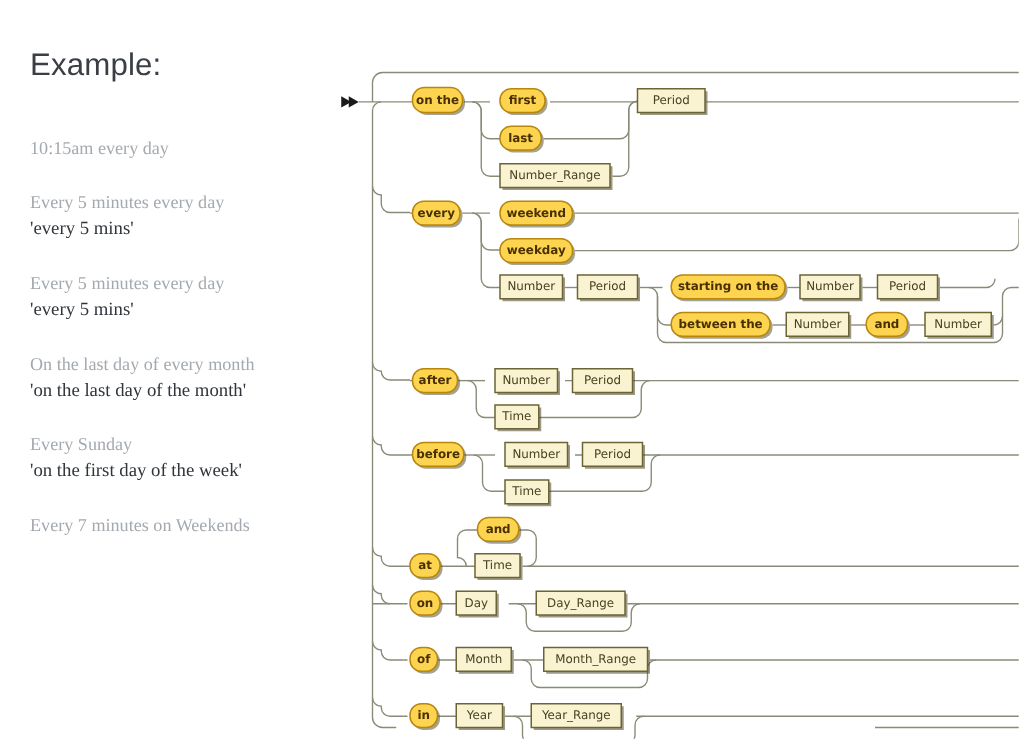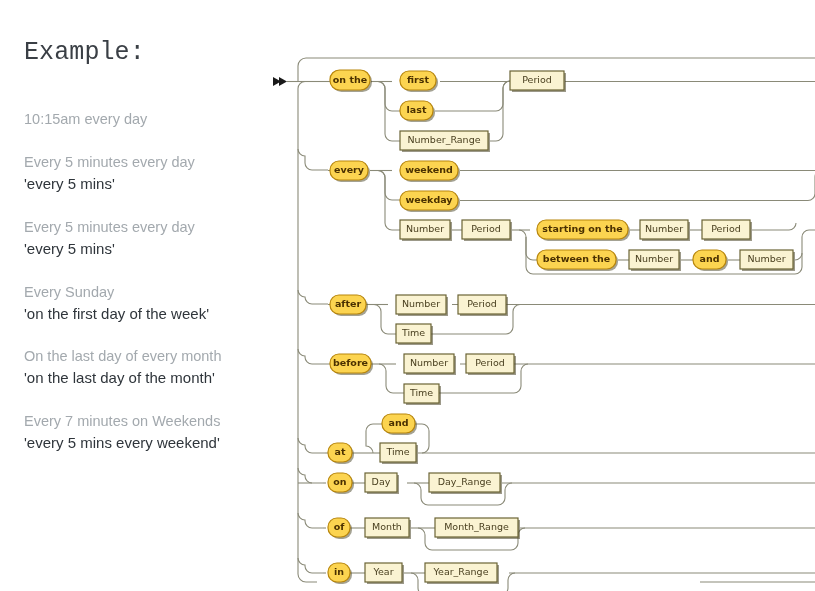--- a/index.html
+++ b/index.html
@@ -11,23 +11,23 @@
     position:relative;
   }
   #root{position:absolute;inset:0;}
 
   
   .examples{
     position:absolute;left:24px;top:40px;width:230px;
   }
   .ex-title{
     font-size:25px;color:#3a3f45;font-weight:400;
-    letter-spacing:.1px;line-height:1;margin:0 0 44px 0;font-family:Liberation Mono, monospace;
-  }
-  .ex-item{margin-bottom:22px;}
+    letter-spacing:.1px;line-height:1;margin:0 0 44px 0;
+  }
+  .ex-item{margin-bottom:22px;font-family:Liberation Serif, serif;}
   .ex-desc{
     font-size:14.5px;color:#a3a9ae;line-height:1.45;
     white-space:nowrap;
   }
   .ex-expr{
     font-size:15px;color:#2f353b;line-height:1.45;
     white-space:nowrap;
   }
 
   
@@ -63,30 +63,29 @@
     </div>
     <div class="ex-item">
       <div class="ex-desc">Every 5 minutes every day</div>
       <div class="ex-expr">'every 5 mins'</div>
     </div>
     <div class="ex-item">
       <div class="ex-desc">Every 5 minutes every day</div>
       <div class="ex-expr">'every 5 mins'</div>
     </div>
     <div class="ex-item">
+      <div class="ex-desc">On the last day of every month</div>
+      <div class="ex-expr">'on the last day of the month'</div>
+    </div>
+    <div class="ex-item">
       <div class="ex-desc">Every Sunday</div>
       <div class="ex-expr">'on the first day of the week'</div>
     </div>
     <div class="ex-item">
-      <div class="ex-desc">On the last day of every month</div>
-      <div class="ex-expr">'on the last day of the month'</div>
-    </div>
-    <div class="ex-item">
       <div class="ex-desc">Every 7 minutes on Weekends</div>
-      <div class="ex-expr">'every 5 mins every weekend'</div>
     </div>
   </div>
 
   <div class="diagram">
   <svg width="815" height="591" viewBox="0 0 815 591" xmlns="http://www.w3.org/2000/svg">
 
     <g>
       <path class="arrow" d="M233 61 L241 65.5 L233 70 Z"></path>
       <path class="arrow" d="M239 61 L247 65.5 L239 70 Z"></path>
       <path class="rail" d="M247 65.5 H265"></path>

